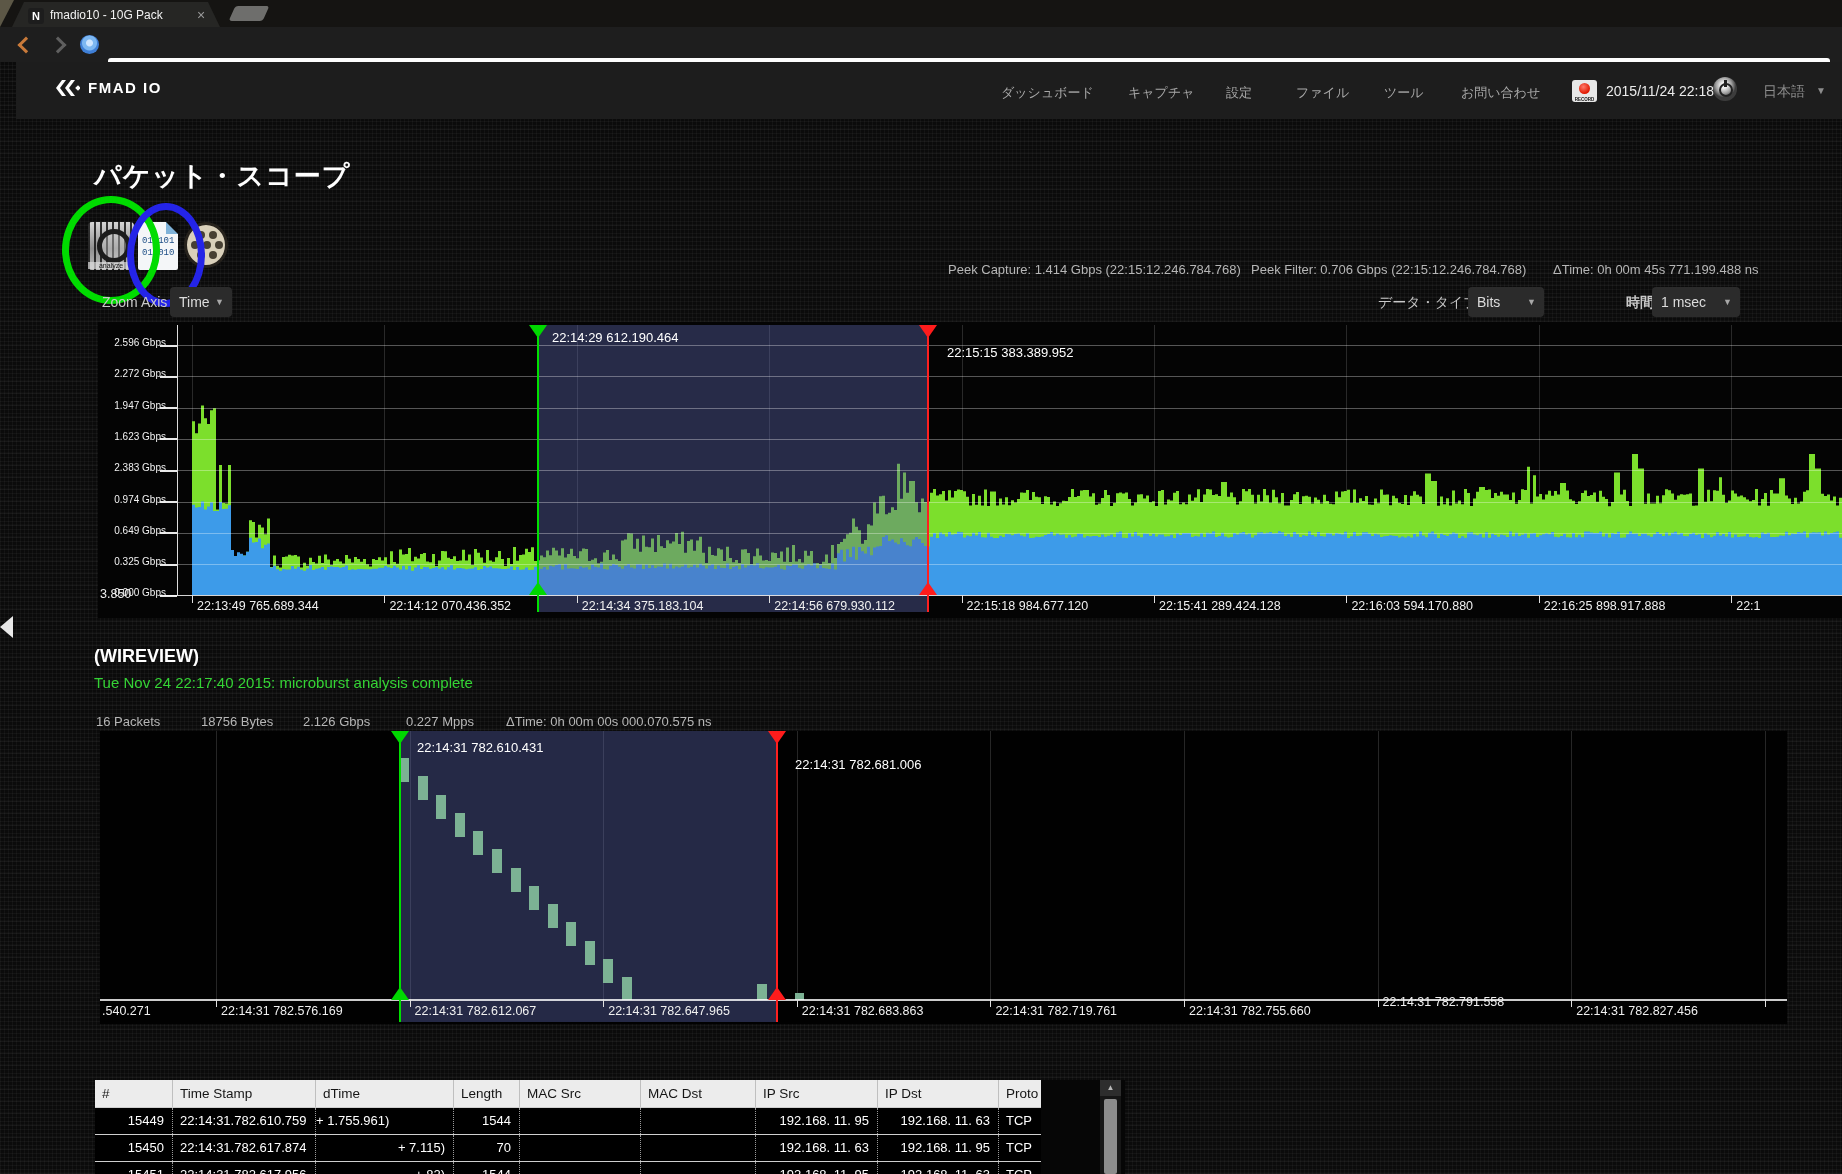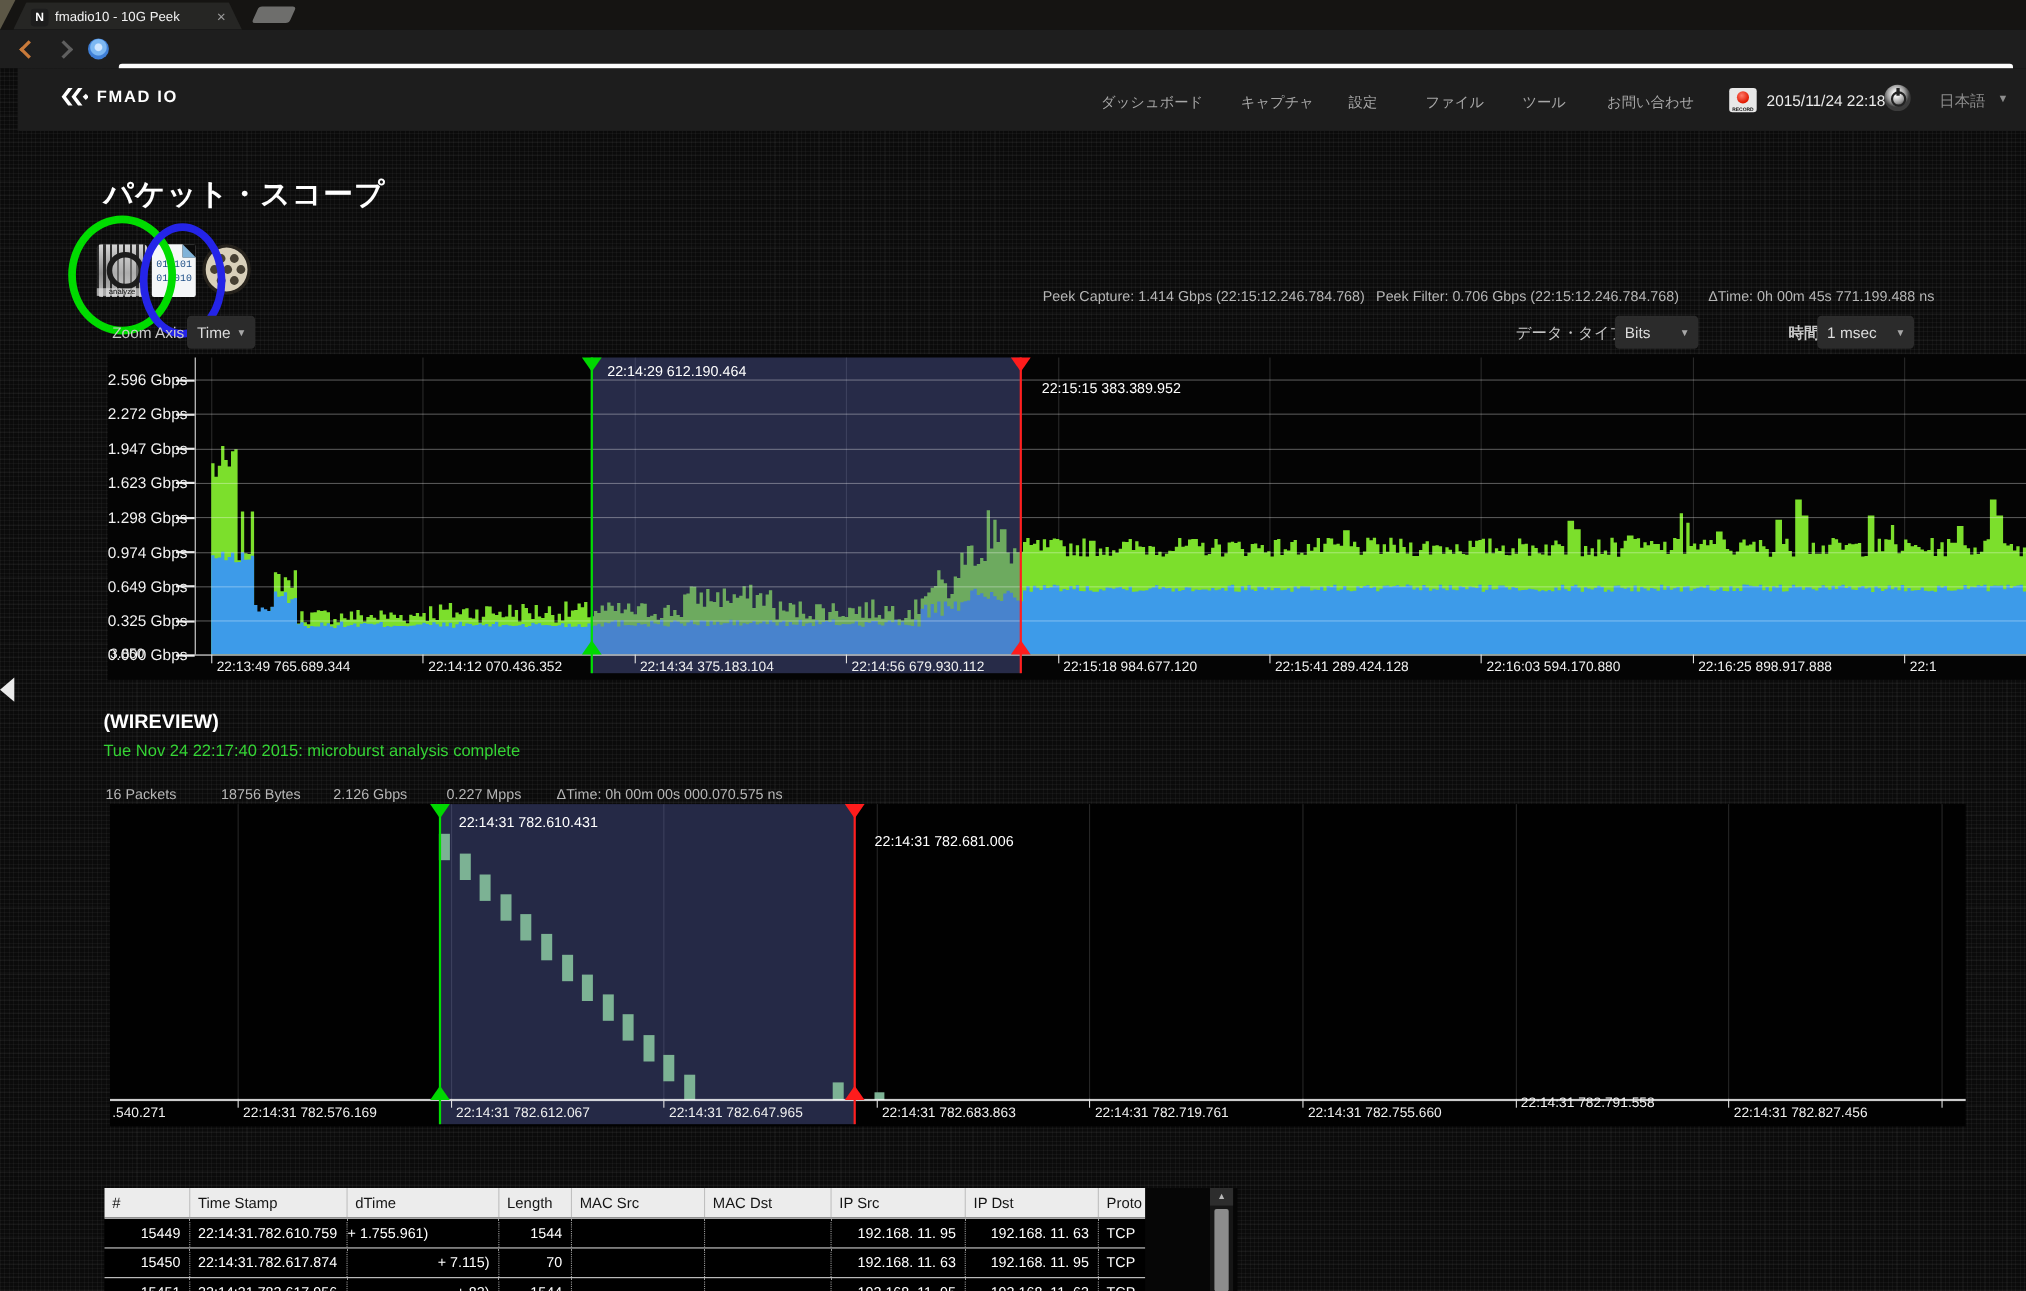--- a/index.html
+++ b/index.html
@@ -84,21 +84,21 @@
   #circle-green{left:62px;top:196px;width:84px;height:94px;border:7px solid #00dc00;}
   #circle-blue{left:127px;top:203px;width:64px;height:90px;border:7px solid #2424e8;}
   
   .peek-stat{position:absolute;top:262px;color:#b6b6b6;font-size:13px;white-space:nowrap;}
   .ctl-label{position:absolute;color:#c9c9c9;font-size:14px;white-space:nowrap;}
   .dropdown{position:absolute;top:287px;height:30px;background:#2b2b2b;border-radius:4px;
     color:#dcdcdc;font-size:14px;line-height:30px;padding-left:9px;box-sizing:border-box;cursor:pointer;}
   .dropdown .caret{position:absolute;right:8px;top:0;font-size:9px;color:#a8a8a8;}
   
   #c1{position:absolute;left:98px;top:322px;width:1744px;height:296px;background:#040404;}
-  .ylab{position:absolute;left:0;width:68px;text-align:right;color:#f2f2f2;font-size:14px;
+  .ylab{position:absolute;left:0;width:68px;text-align:right;color:#f2f2f2;font-size:10px;
     white-space:nowrap;}
   .hgrid{position:absolute;left:79px;width:1665px;height:1px;background:rgba(255,255,255,0.33);}
   .hstub{position:absolute;left:62px;width:17px;height:2px;background:#e8e8e8;}
   .vgrid{position:absolute;top:3px;height:270px;width:1px;background:rgba(255,255,255,0.15);}
   #c1-spine{position:absolute;left:79px;top:3px;width:1px;height:270px;background:#dcdcdc;}
   #c1-axis{position:absolute;left:62px;top:273px;width:1682px;height:1px;background:rgba(255,255,255,0.75);}
   .xstub{position:absolute;width:1px;height:8px;background:#e0e0e0;}
   .xlab{position:absolute;color:#f0f0f0;font-size:12.5px;white-space:nowrap;}
   .sel-rect{position:absolute;background:rgba(88,98,168,0.42);}
   .sel-line{position:absolute;width:2px;}
@@ -143,21 +143,21 @@
 </head>
 <body>
 
 <div id="screen">
   <div id="content-bg"></div>
 
   <div id="tabstrip">
     <div id="corner-sliver"></div>
     <div id="tab">
       <span id="favicon">N</span>
-      <span id="tab-title">fmadio10 - 10G Peek</span>
+      <span id="tab-title">fmadio10 - 10G Pack</span>
       <span id="tab-close">×</span>
     </div>
     <div id="newtab-blob"></div>
   </div>
   <div id="toolbar">
     <span class="chev" id="back-chev" style="left:20px;"></span>
     <span class="chev" id="fwd-chev" style="left:52px;"></span>
     <span id="reload-logo"></span>
     <div id="omnibox">
       <span id="page-icon"></span>
@@ -257,21 +257,21 @@
         <div class="hgrid" style="top: 273.4px;"></div>
         <div class="hstub" style="top: 272.9px;"></div>
       </div>
     <div id="c1-spine"></div>
     <div id="c1-axis"></div>
     <div id="c1-ylabels">
         <div class="ylab" style="top: 15px;">2.596 Gbps</div>
         <div class="ylab" style="top: 46.3px;">2.272 Gbps</div>
         <div class="ylab" style="top: 77.6px;">1.947 Gbps</div>
         <div class="ylab" style="top: 108.9px;">1.623 Gbps</div>
-        <div class="ylab" style="top: 140.2px;">1.298 Gbps</div>
+        <div class="ylab" style="top: 140.2px;">2.383 Gbps</div>
         <div class="ylab" style="top: 171.5px;">0.974 Gbps</div>
         <div class="ylab" style="top: 202.8px;">0.649 Gbps</div>
         <div class="ylab" style="top: 234.1px;">0.325 Gbps</div>
         <div class="ylab" style="top: 265.4px;">0.000 Gbps</div>
       </div>
     <div id="c1-xlabels">
         <div class="xstub" style="left: 94px; top: 273px;"></div>
         <div class="xlab" style="left: 99px; top: 277px;">22:13:49 765.689.344</div>
         <div class="xstub" style="left: 286.4px; top: 273px;"></div>
         <div class="xlab" style="left: 291.4px; top: 277px;">22:14:12 070.436.352</div>

